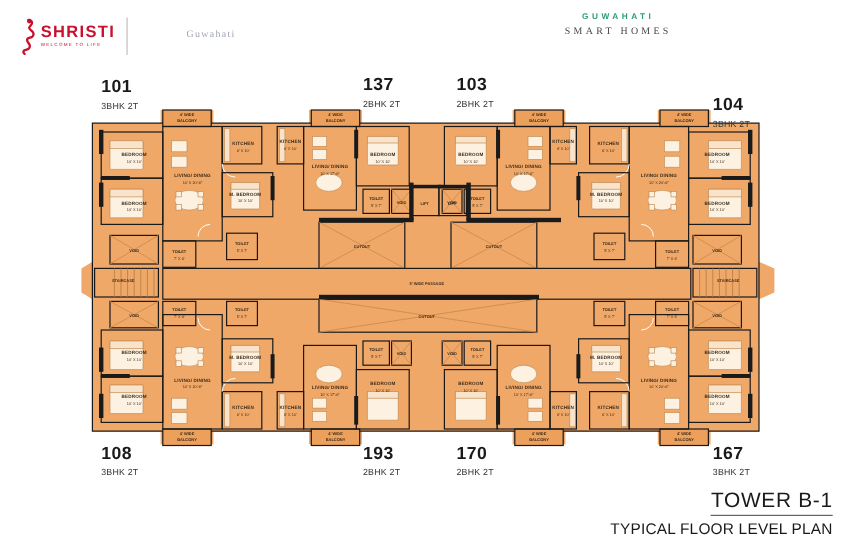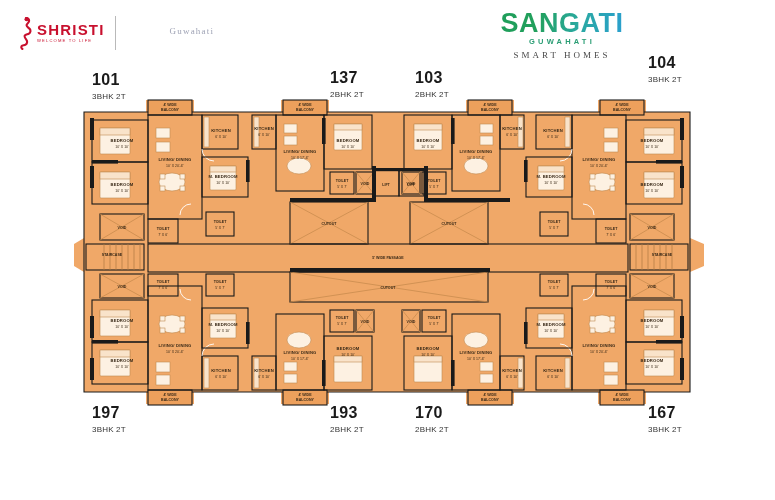--- a/index.html
+++ b/index.html
@@ -97,21 +97,20 @@
         <div class="shristi-word">SHRISTI</div>
         <div class="shristi-tag">WELCOME TO LIFE</div>
       </div>
       <div class="logo-div"></div>
       <div class="shristinagar-block">
         <div class="shristinagar-sub">Guwahati</div>
       </div>
     </div>
 
     <div class="logo-right">
-      <div class="sangati-word">SANGATI</div>
       <div class="sangati-sub">GUWAHATI</div>
       <div class="sangati-tag">SMART HOMES</div>
     </div>
   </div>
 
   <div class="plan">
     <svg width="775" height="378" viewBox="0 0 775 378">
       <defs>
         <style>
           .fl   { fill:#f0a868; }
@@ -661,35 +660,39 @@
     <div class="typ">3BHK 2T</div>
   </div>
   <div class="callout" style="left:330px;top:70px;">
     <div class="num">137</div>
     <div class="typ">2BHK 2T</div>
   </div>
   <div class="callout" style="left:415px;top:70px;">
     <div class="num">103</div>
     <div class="typ">2BHK 2T</div>
   </div>
-  <div class="callout" style="left:648px;top:55px;">
+  <div class="callout" style="left:648px;top:88px;">
     <div class="num">104</div>
     <div class="typ">3BHK 2T</div>
   </div>
   <div class="callout" style="left:648px;top:405px;">
     <div class="num">167</div>
     <div class="typ">3BHK 2T</div>
   </div>
   <div class="callout" style="left:415px;top:405px;">
     <div class="num">170</div>
     <div class="typ">2BHK 2T</div>
   </div>
   <div class="callout" style="left:330px;top:405px;">
     <div class="num">193</div>
     <div class="typ">2BHK 2T</div>
   </div>
   <div class="callout" style="left:92px;top:405px;">
-    <div class="num">197</div>
+    <div class="num">108</div>
     <div class="typ">3BHK 2T</div>
   </div>
 
+  <div class="titleblock">
+    <div class="tb-main">TOWER B-1</div>
+    <div class="tb-sub">TYPICAL FLOOR LEVEL PLAN</div>
+  </div>
 
 </div>
 
 </body></html>

